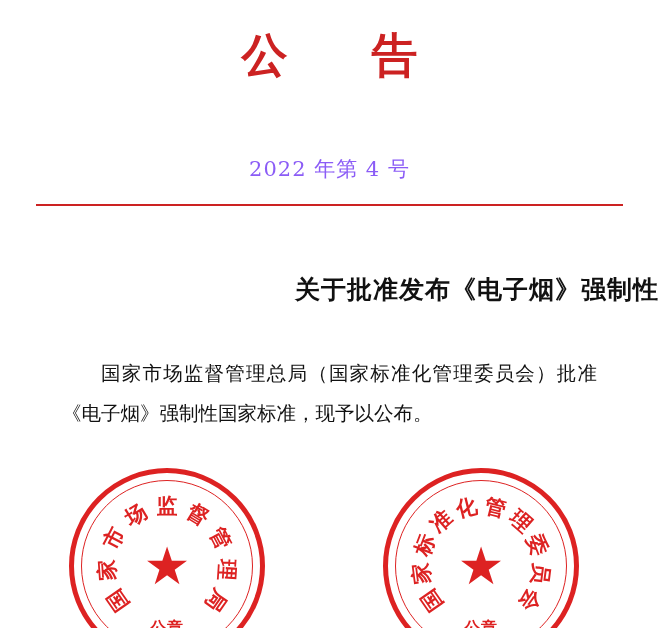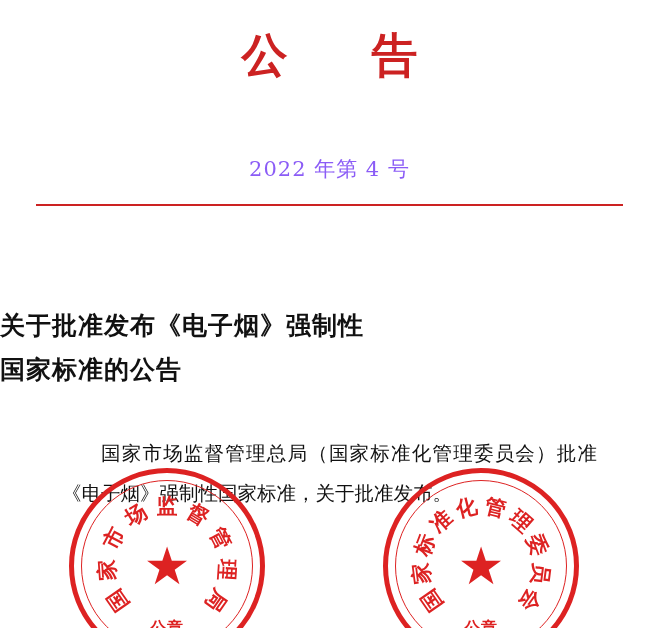--- a/index.html
+++ b/index.html
@@ -47,22 +47,22 @@
 
   
   .red-rule {
     height: 2px;
     background: #cc2222;
     margin: 21px 36px 0 36px;
   }
 
   
   .headline {
-    margin-top: 98px;
-    text-align: left;
+    margin-top: 62px;
+    text-align: right;
     font-size: 25px;
     font-weight: bold;
     color: #111111;
     line-height: 1.75;
     letter-spacing: 1px;
     font-family: "DejaVu Serif", "Liberation Serif", serif;
   }
   .headline .line {
     display: block;
   }
@@ -154,24 +154,23 @@
 <div class="page">
 
   <div class="doc-title">公 告</div>
 
   <div class="issue-no">2022 年第 4 号</div>
 
   <div class="red-rule"></div>
 
   <div class="headline">
     <span class="line">关于批准发布《电子烟》强制性</span>
-    <span class="line">国家标准的公告</span>
   </div>
 
-  <div class="body-text">国家市场监督管理总局（国家标准化管理委员会）批准《电子烟》强制性国家标准，关于批准发布。</div>
+  <div class="body-text">国家市场监督管理总局（国家标准化管理委员会）批准《电子烟》强制性国家标准，现予以公布。</div>
 
   <div class="seal-row">
 
     <div class="seal-block seal-left">
       <div class="seal">
         <div class="seal-inner-ring"></div>
         <div class="seal-arc-text" id="arc-0">
             <span style="transform: rotate(-125deg) translate(-0.5em, -74px);">国</span>
             <span style="transform: rotate(-93.75deg) translate(-0.5em, -74px);">家</span>
             <span style="transform: rotate(-62.5deg) translate(-0.5em, -74px);">市</span>

